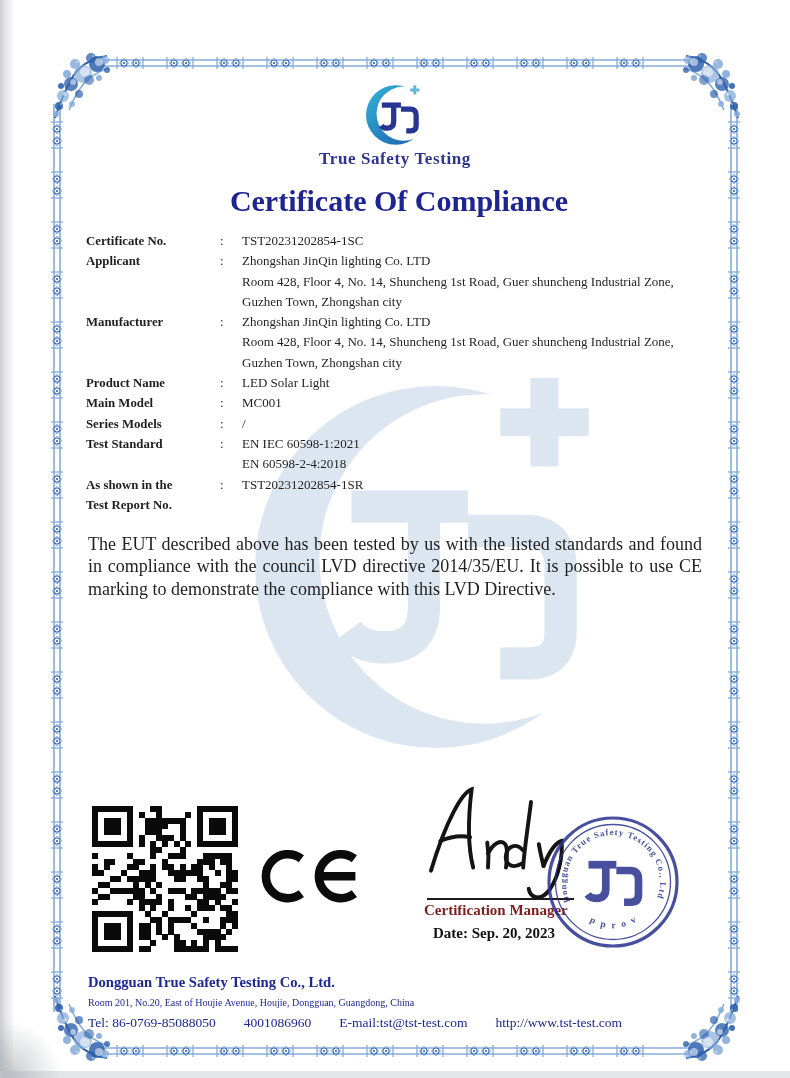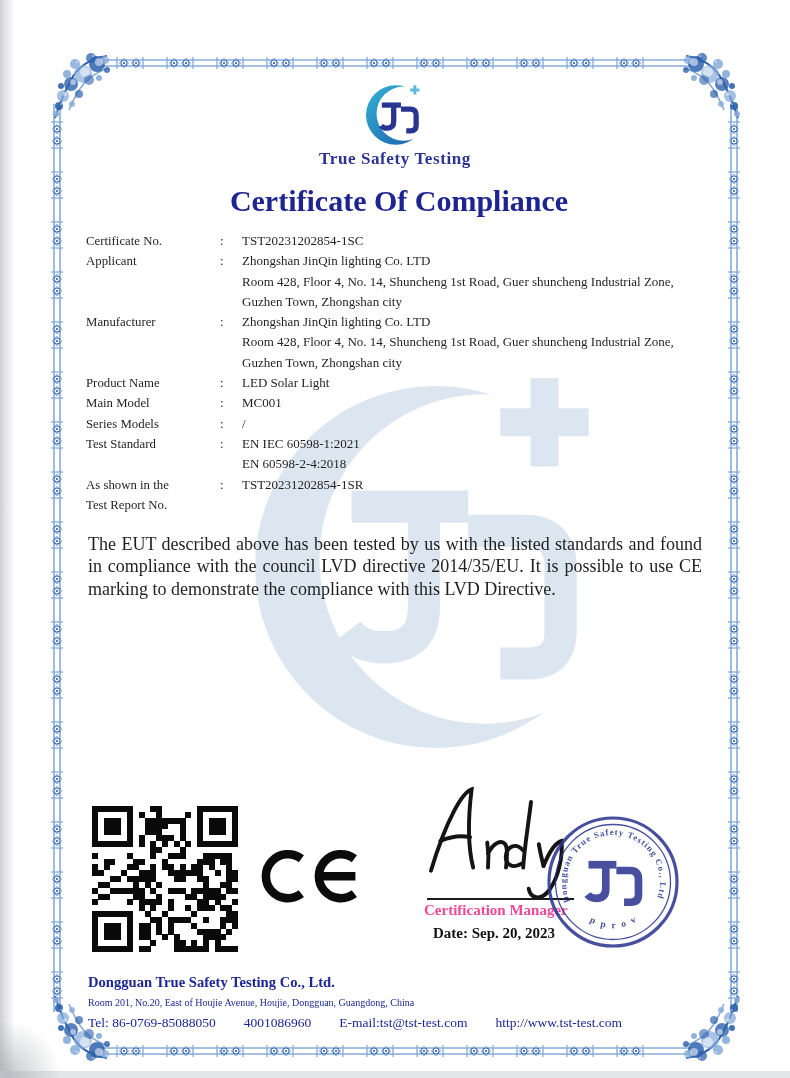--- a/index.html
+++ b/index.html
@@ -18,35 +18,35 @@
   .watermark{position:absolute;left:243px;top:366px;width:402px;height:402px;z-index:0;color:var(--watermark);}
 
   .logo{position:absolute;left:362px;top:82px;width:70px;height:66px;z-index:2;}
   .brand{position:absolute;left:0;top:149px;width:100%;text-align:center;z-index:2;
          font-size:17px;font-weight:bold;letter-spacing:.6px;color:var(--navy);}
   .title{position:absolute;left:4px;top:184px;width:100%;text-align:center;z-index:2;
          font-size:30px;font-weight:bold;color:var(--title);}
 
   .fields{position:absolute;left:86px;top:231px;width:622px;z-index:2;font-size:13px;}
   .field-row{display:flex;align-items:flex-start;}
-  .f-label{width:134px;font-weight:normal;font-size:12.8px;line-height:20.3px;flex:none;}
+  .f-label{width:134px;font-weight:bold;font-size:12.8px;line-height:20.3px;flex:none;}
   .f-colon{width:22px;line-height:20.3px;flex:none;}
   .f-value{flex:1;line-height:20.3px;}
   .f-label div,.f-value div{white-space:nowrap;}
 
   .statement{position:absolute;left:88px;top:533px;width:614px;z-index:2;
              font-size:18px;line-height:22.3px;text-align:justify;}
   .statement p{margin:0;}
 
   .qr{position:absolute;left:92px;top:806px;width:146px;height:146px;z-index:2;}
   .ce{position:absolute;left:260px;top:838px;width:106px;height:78px;z-index:2;}
 
   .sig{position:absolute;left:420px;top:778px;width:172px;height:126px;z-index:2;}
   .sig-line{position:absolute;left:427px;top:898px;width:147px;height:1.6px;background:#1b1b1b;z-index:2;}
-  .sig-role{position:absolute;left:424px;top:902px;z-index:2;font-size:15px;font-weight:bold;color:#ec4899;}
+  .sig-role{position:absolute;left:424px;top:902px;z-index:2;font-size:15px;font-weight:bold;color:#7f1d1d;}
   .sig-date{position:absolute;left:433px;top:925px;z-index:2;font-size:15px;font-weight:bold;color:#111;}
 
   .stamp{position:absolute;left:543px;top:812px;width:140px;height:140px;z-index:4;opacity:.87;color:var(--stamp);}
 
   .footer{position:absolute;left:88px;top:972px;width:616px;z-index:2;color:var(--footer);}
   .footer .company{font-size:14.6px;font-weight:bold;line-height:21px;}
   .footer .addr{font-size:10px;line-height:20px;}
   .footer .contact{font-size:13.5px;line-height:20px;}
   .footer .contact span{margin-right:28px;}
   .footer .contact span:last-child{margin-right:8px;}

